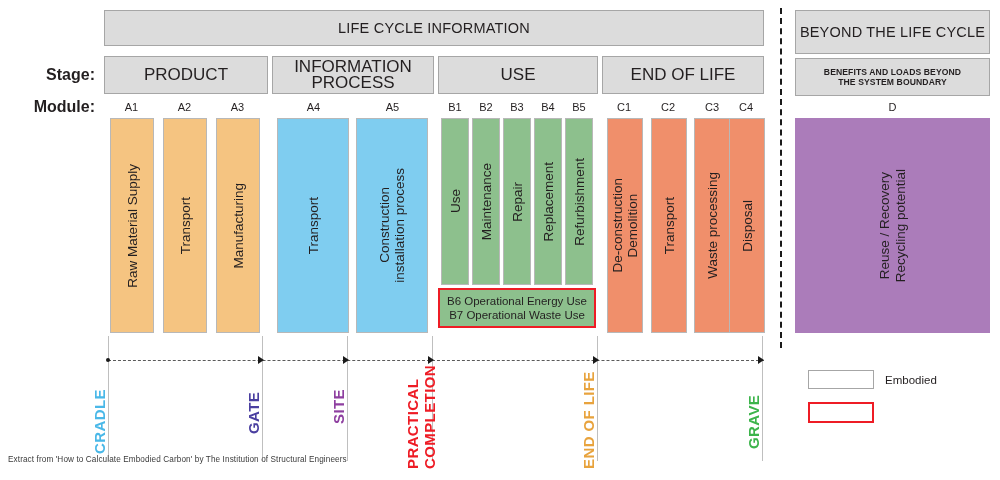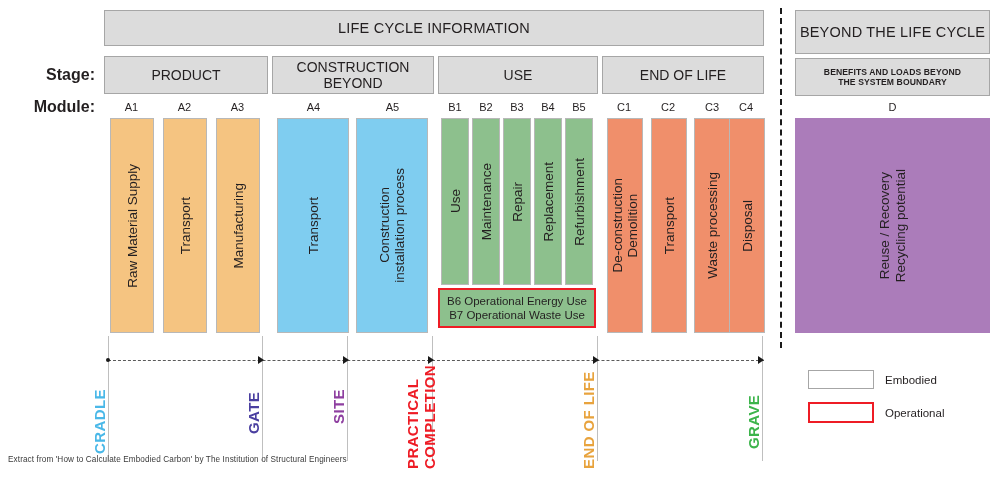--- a/index.html
+++ b/index.html
@@ -18,21 +18,21 @@
 
   
   .greybox{
     background:#dcdcdc;
     border:1px solid #a6a6a6;
     display:flex;align-items:center;justify-content:center;
     text-align:center;
     color:#231f20;
   }
   .hdr-main{font-size:14.5px;letter-spacing:.2px;}
-  .stage-lbl{font-size:14px;line-height:16px;}
+  .stage-lbl{font-size:17px;line-height:16px;}
   .beyond-small{font-size:8.6px;line-height:10.5px;font-weight:bold;letter-spacing:.1px;}
 
   
   .rowlabel{
     font-size:16px;font-weight:bold;text-align:right;
     color:#231f20;
     display:flex;align-items:center;justify-content:flex-end;
   }
 
   
@@ -123,21 +123,21 @@
   <div class="abs greybox hdr-main" style="left:104px;top:10px;width:660px;height:36px;">LIFE CYCLE INFORMATION</div>
 
   <div class="abs greybox hdr-main" style="left:795px;top:10px;width:195px;height:44px;line-height:17px;">BEYOND THE LIFE CYCLE</div>
 
   <div class="abs rowlabel" style="left:10px;top:56px;width:85px;height:38px;">Stage:</div>
 
   <div class="abs rowlabel" style="left:10px;top:98px;width:85px;height:18px;">Module:</div>
 
   <div class="abs greybox stage-lbl" style="left:104px;top:56px;width:164px;height:38px;">PRODUCT</div>
 
-  <div class="abs greybox stage-lbl" style="left:272px;top:56px;width:162px;height:38px;padding:0 6px;">CONSTRUCTION BEYOND</div>
+  <div class="abs greybox stage-lbl" style="left:272px;top:56px;width:162px;height:38px;padding:0 6px;">INFORMATION PROCESS</div>
 
   <div class="abs greybox stage-lbl" style="left:438px;top:56px;width:160px;height:38px;">USE</div>
 
   <div class="abs greybox stage-lbl" style="left:602px;top:56px;width:162px;height:38px;">END OF LIFE</div>
 
   <div class="abs greybox beyond-small" style="left:795px;top:58px;width:195px;height:38px;padding:0 26px;">BENEFITS AND LOADS BEYOND THE SYSTEM BOUNDARY</div>
 
   <div class="abs modcode" style="left:108px;top:98px;width:47px;height:18px;">A1</div>
   <div class="abs modcode" style="left:161px;top:98px;width:47px;height:18px;">A2</div>
   <div class="abs modcode" style="left:214px;top:98px;width:47px;height:18px;">A3</div>
@@ -240,17 +240,16 @@
 COMPLETION</div>
 
   <div class="abs tlabel" style="left:581px;top:364px;height:105px;color:#e8a33d;">END OF LIFE</div>
 
   <div class="abs tlabel" style="left:746px;top:364px;height:85px;color:#3cb44b;">GRAVE</div>
 
   <div class="abs legend-sw embodied" style="left:808px;top:370px;width:66px;height:19px;"></div>
   <div class="abs legend-txt" style="left:885px;top:370px;width:100px;height:19px;">Embodied</div>
 
   <div class="abs legend-sw operational" style="left:808px;top:402px;width:66px;height:21px;"></div>
-  <div class="abs legend-txt" style="left:885px;top:402px;width:100px;height:21px;">Operational</div>
 
   <div class="abs footer" style="left:8px;top:455px;width:600px;height:14px;">Extract from 'How to Calculate Embodied Carbon' by The Institution of Structural Engineers</div>
 
 </div>
 
 </body></html>

